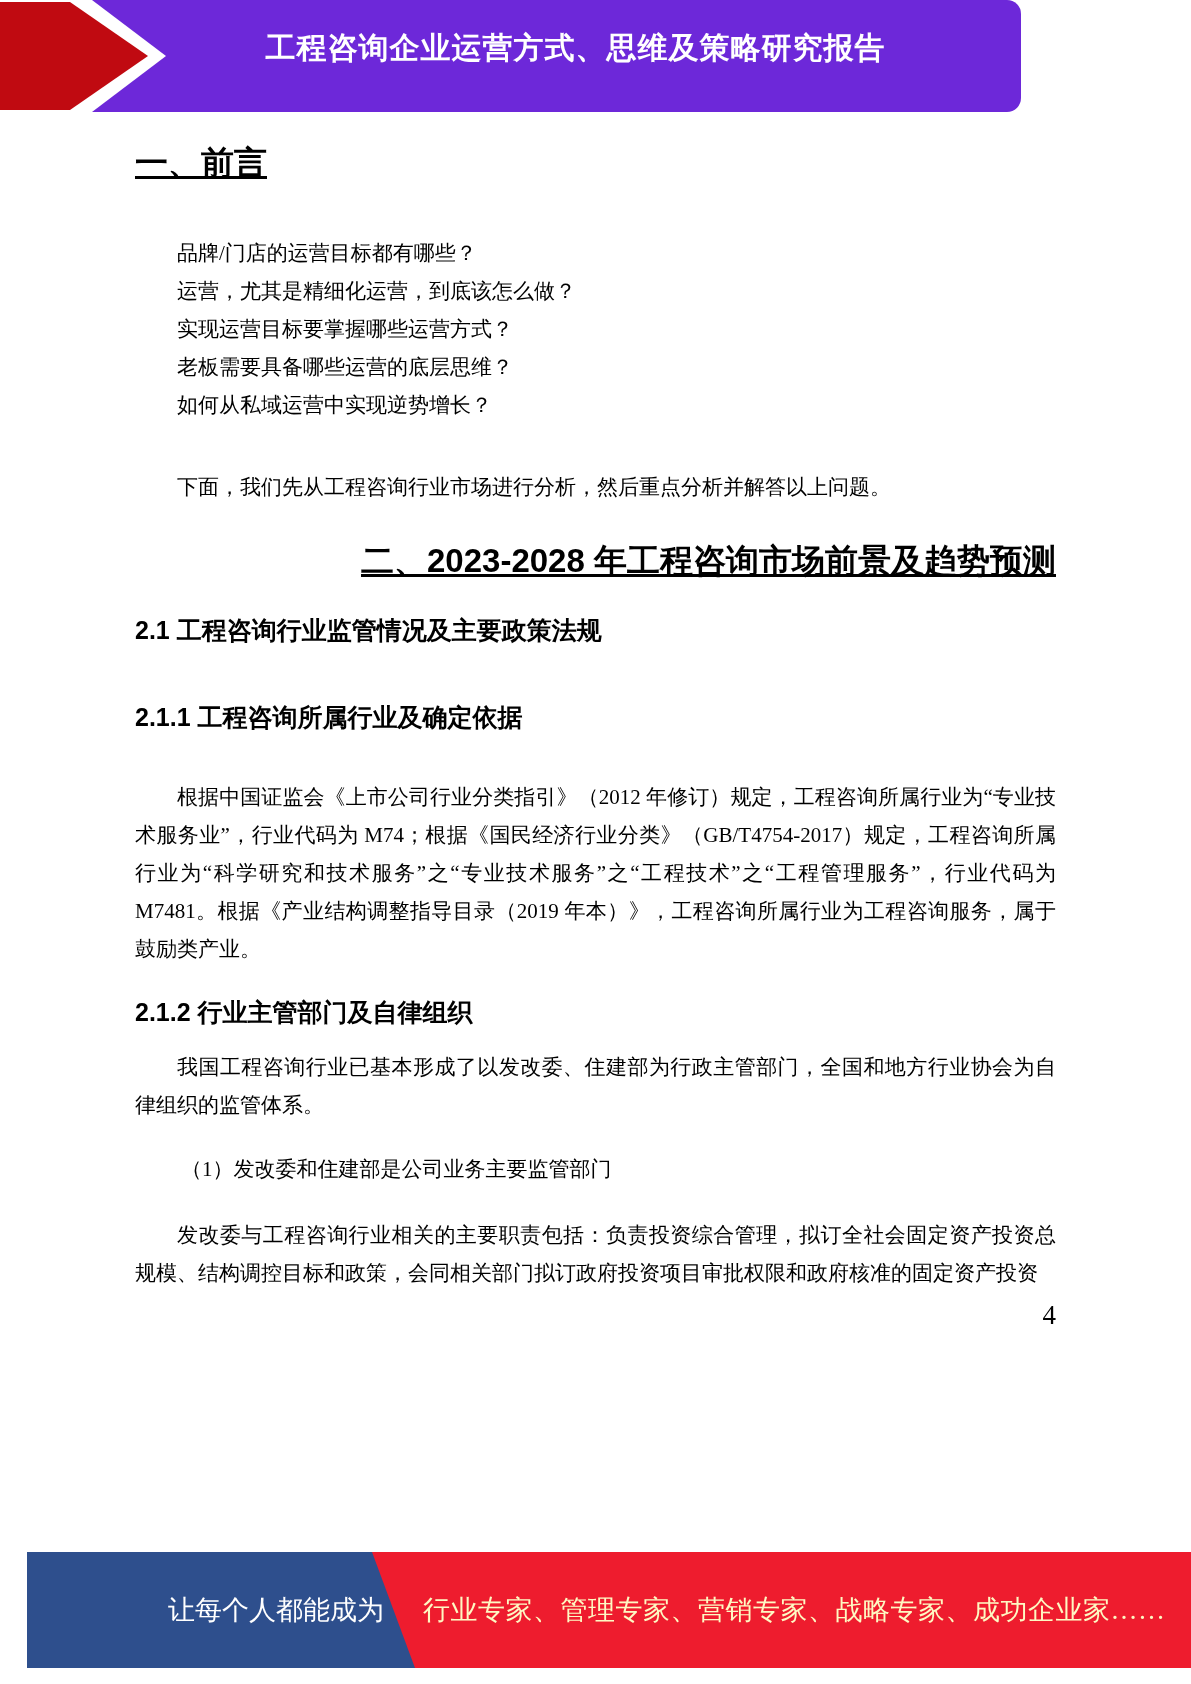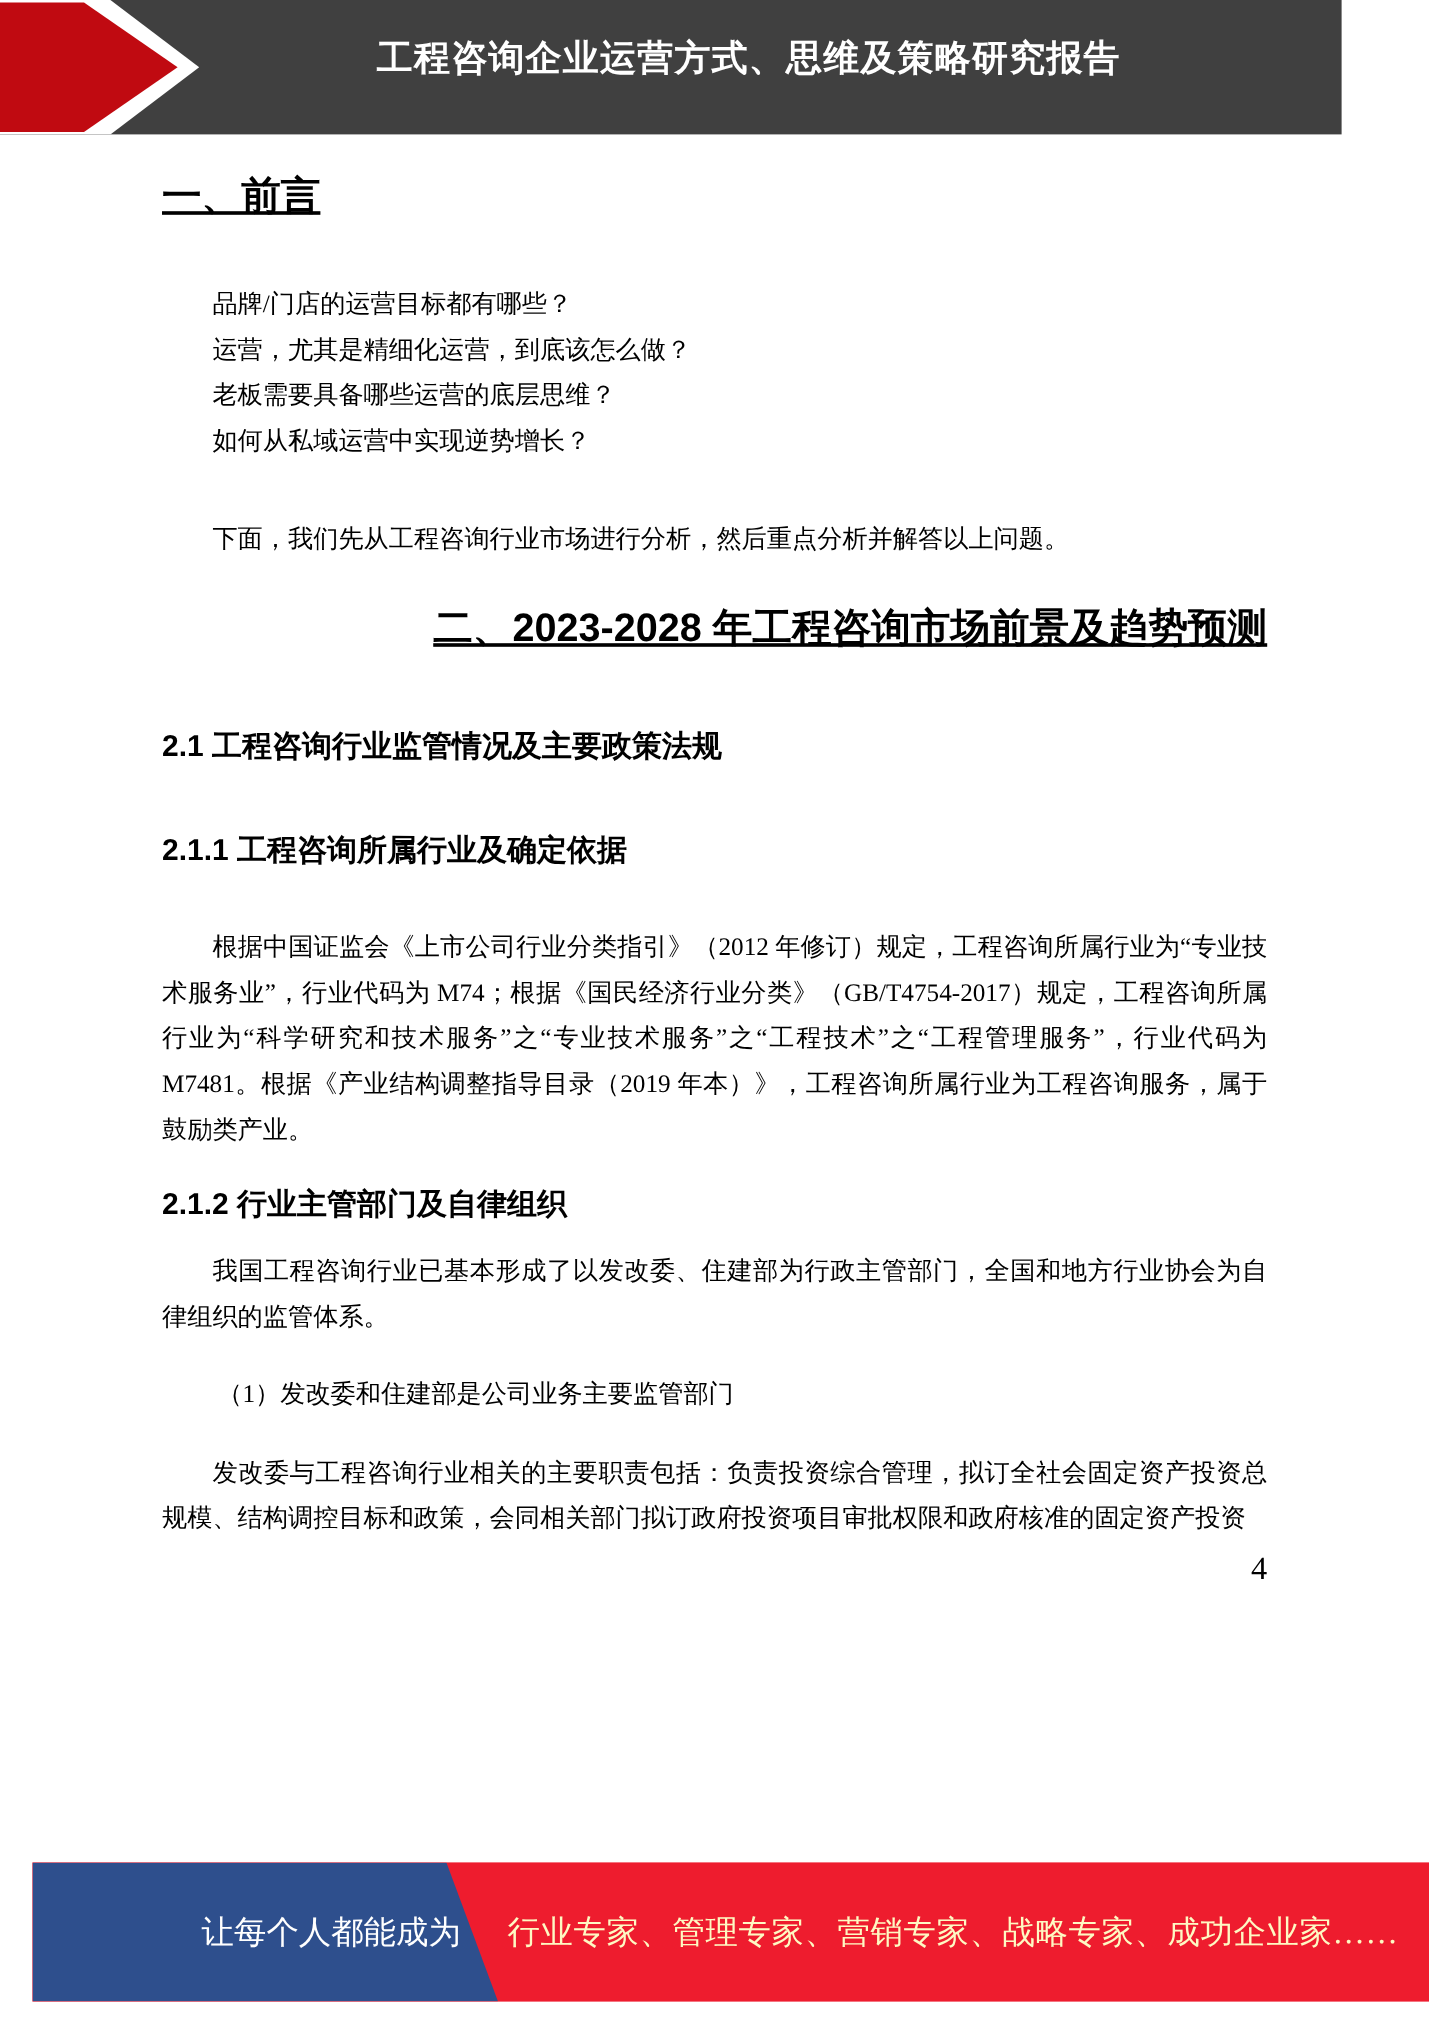--- a/index.html
+++ b/index.html
@@ -4,22 +4,23 @@
 <style>
   html, body { margin:0; padding:0; }
   body {
     width:1191px; height:1684px; position:relative; overflow:hidden;
     background:#ffffff; color:#000000;
     font-family:"Liberation Serif", serif;
   }
 
   
   .header {
-    position:absolute; top:0; left:0; width:1118px; height:112px;
-    background:#404040;
+    position:absolute; top:0; left:0; width:1021px; height:112px;
+    background:#6d28d9;
+    border-radius:14px;
   }
   .chevron { position:absolute; left:0; top:0; }
   .header-title {
     position:absolute; left:170px; right:40px; top:0; height:112px;
     display:flex; align-items:center; justify-content:center;
     box-sizing:border-box; padding-bottom:16px;
     color:#ffffff; font-family:"Liberation Sans", sans-serif;
     font-weight:bold; font-size:30px; letter-spacing:1px;
     white-space:nowrap;
   }
@@ -41,21 +42,21 @@
     font-size:21px; line-height:38px; margin:0;
     text-align:justify; text-indent:42px;
   }
   .qline { font-size:21px; line-height:38px; padding-left:42px; }
 
   #h1-preface   { margin-top:32px; }
   #questions    { margin-top:52px; }
   #p-next       { margin-top:44px; }
   #p-believe    { margin-top:37px; }
   #h1-forecast  { margin-top:36px;text-align:right; }
-  #h2-21        { margin-top:66px; }
+  #h2-21        { margin-top:36px; }
   #h3-211       { margin-top:58px; }
   #p-211        { margin-top:47px; }
   #h3-212       { margin-top:30px; }
   #p-212        { margin-top:21px; }
   #p-212-item   { margin-top:26px; text-indent:46px; }
   #p-212b       { margin-top:28px; }
   #page-num {
     margin-top:4px; text-align:right;
     font-size:27px; line-height:38px;
   }
@@ -91,20 +92,21 @@
   <div class="header-title">工程咨询企业运营方式、思维及策略研究报告</div>
 </div>
 
 <div class="content">
 
   <h1 class="h-big" id="h1-preface">一、前言</h1>
 
   <div id="questions">
     <div class="qline">品牌/门店的运营目标都有哪些？</div>
     <div class="qline">运营，尤其是精细化运营，到底该怎么做？</div>
+    <div class="qline">实现运营目标要掌握哪些运营方式？</div>
     <div class="qline">老板需要具备哪些运营的底层思维？</div>
     <div class="qline">如何从私域运营中实现逆势增长？</div>
   </div>
 
   <p class="para" id="p-next">下面，我们先从工程咨询行业市场进行分析，然后重点分析并解答以上问题。</p>
 
 
   <h1 class="h-big" id="h1-forecast">二、2023-2028 年工程咨询市场前景及趋势预测</h1>
 
   <h2 class="h-mid" id="h2-21">2.1 工程咨询行业监管情况及主要政策法规</h2>

